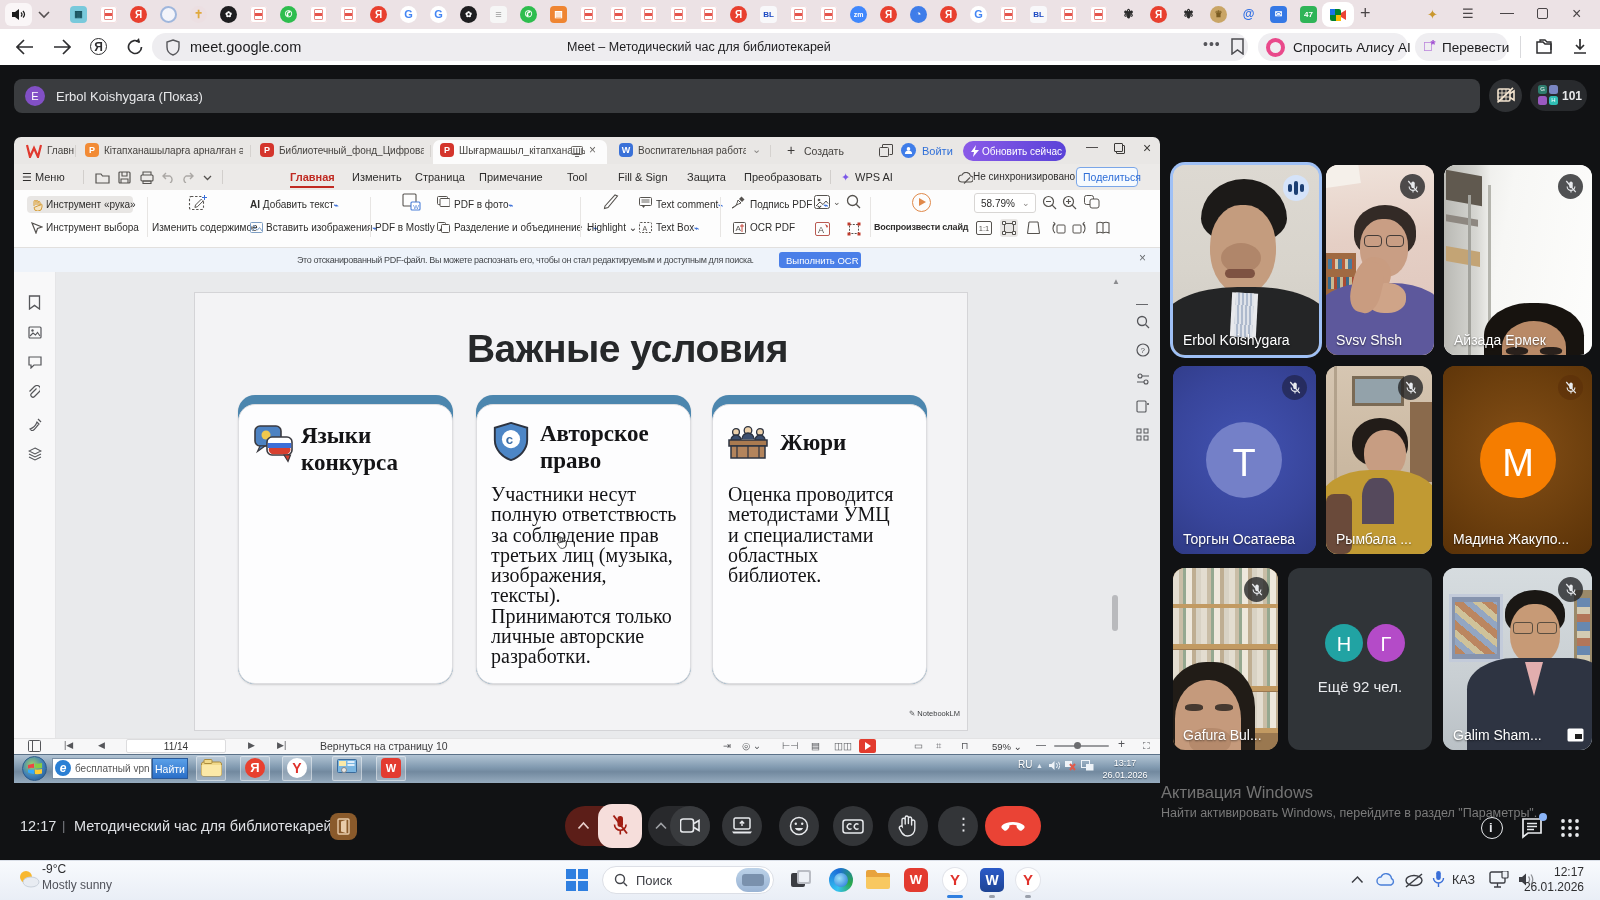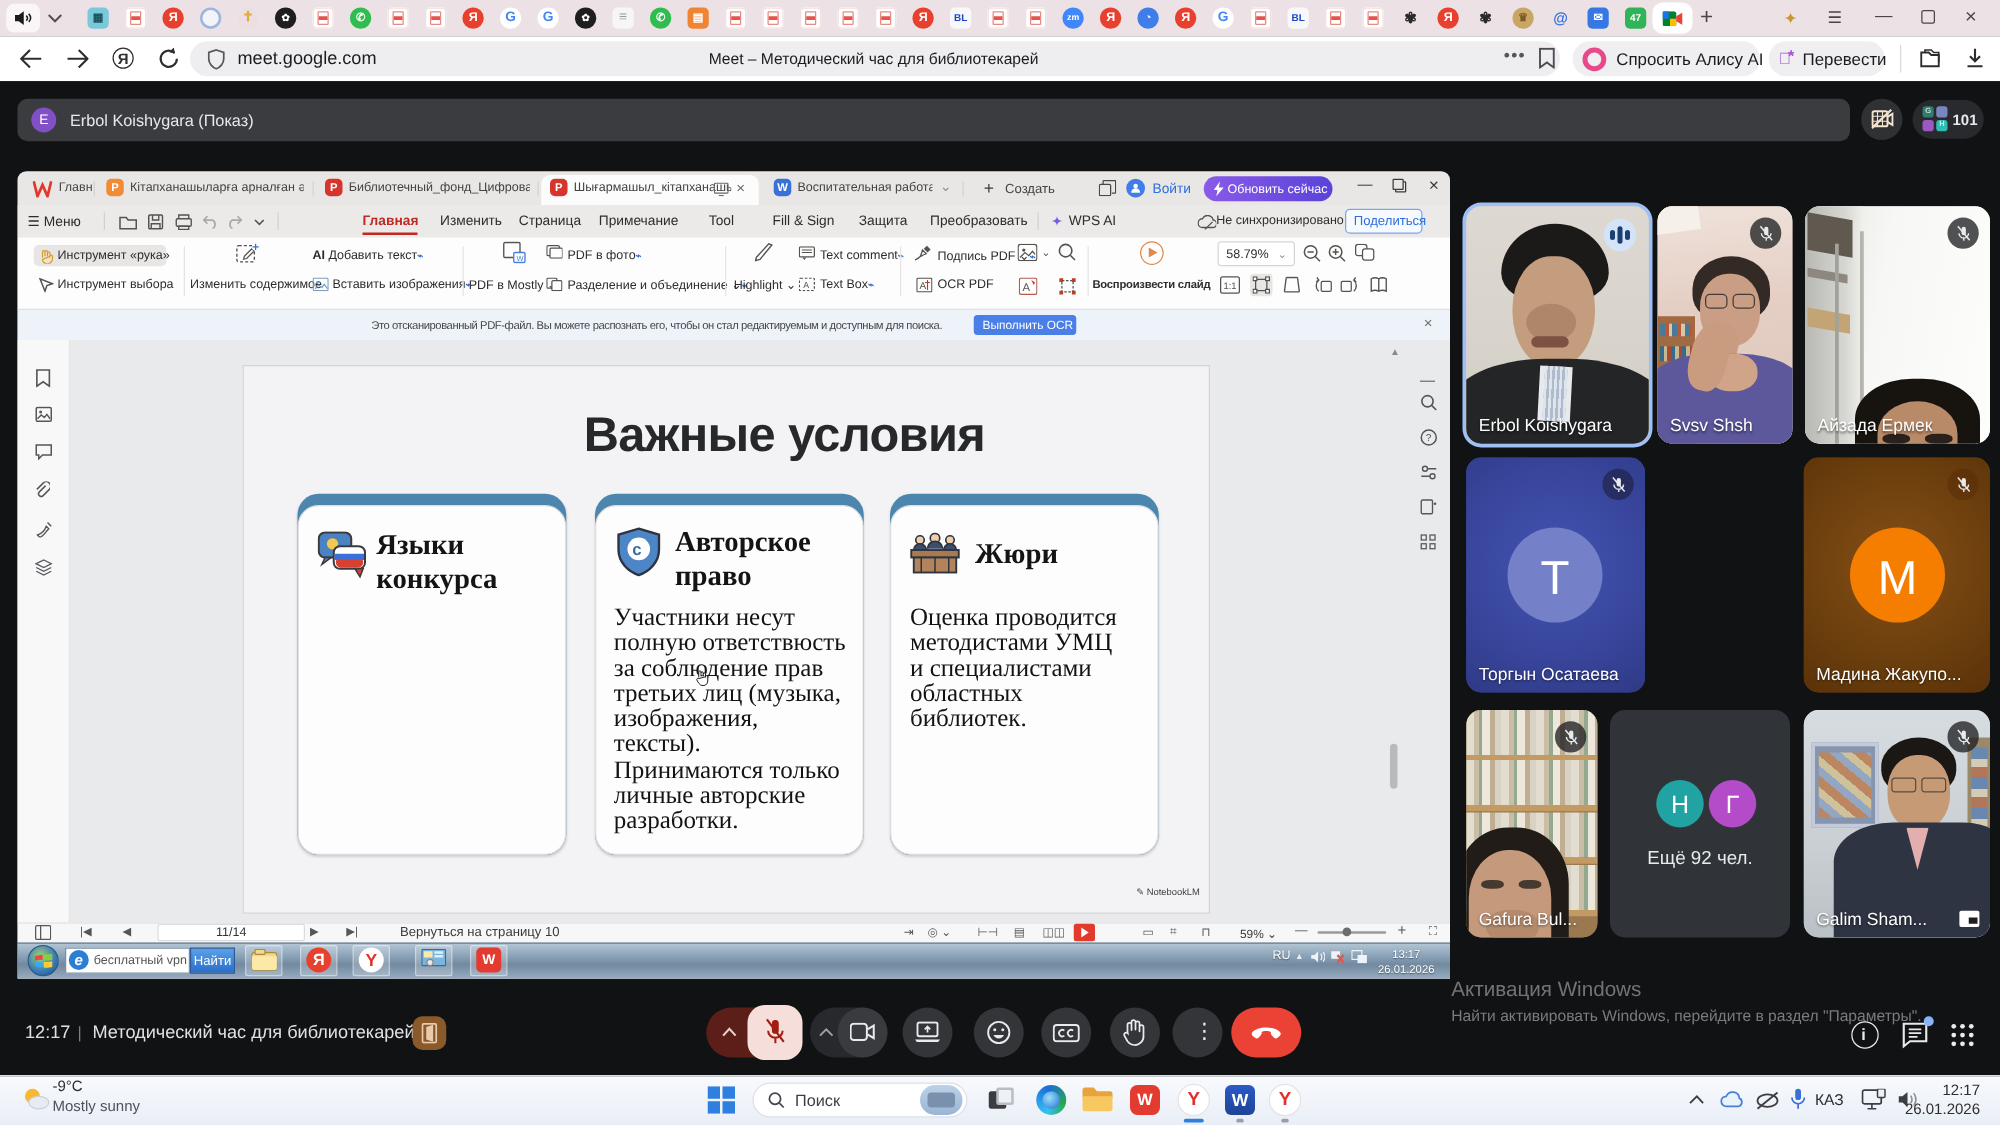--- a/index.html
+++ b/index.html
@@ -474,21 +474,21 @@
 <svg class="abs" style="left:542px;top:398px;" width="12" height="14" viewBox="0 0 12 14">
         <path d="M3 7V2.6a0.9 0.9 0 0 1 1.8 0V6m0-2.6a0.9 0.9 0 0 1 1.8 0V6m0-1.8a0.9 0.9 0 0 1 1.8 0V7m0-0.6a0.9 0.9 0 0 1 1.8 0v3.4A4 4 0 0 1 6.4 13.5 4.2 4.2 0 0 1 3 11.6L1.4 8.9a1 1 0 0 1 1.6-1z" fill="#fff" stroke="#222" stroke-width="0.8"></path>
       </svg>
 <div class="abs" style="left:0;top:601px;width:1146px;height:16px;background:#f7f7f8;border-top:1px solid #e3e3e4;"></div>
 <svg class="abs" style="left:14px;top:603px;" width="13" height="12" viewBox="0 0 13 12">
         <rect x="0.5" y="0.5" width="12" height="11" rx="1" stroke="#55565a" fill="none"></rect>
         <path d="M4.5 0.5v11" stroke="#55565a"></path>
       </svg>
 <div class="abs" style="left:50px;top:603px;color:#55565a;font-size:9px;">|◀</div>
 <div class="abs" style="left:84px;top:603px;color:#55565a;font-size:9px;">◀</div>
-<div class="abs" style="left:112px;top:602px;width:118px;height:14px;background:#fff;border:1px solid #dcdcde;border-radius:2px;text-align:center;font-size:10px;color:#333;line-height:13px;">11/14</div>
+<div class="abs" style="left:112px;top:602px;width:100px;height:14px;background:#fff;border:1px solid #dcdcde;border-radius:2px;text-align:center;font-size:10px;color:#333;line-height:13px;">11/14</div>
 <div class="abs" style="left:234px;top:603px;color:#55565a;font-size:9px;">▶</div>
 <div class="abs" style="left:263px;top:603px;color:#55565a;font-size:9px;">▶|</div>
 <div class="abs" style="left:306px;top:603px;color:#3a3a3c;font-size:10.5px;">Вернуться на страницу 10</div>
 <div class="abs" style="left:709px;top:603px;color:#55565a;font-size:9.5px;">⇥</div>
 <div class="abs" style="left:728px;top:603px;color:#55565a;font-size:9.5px;">◎ ⌄</div>
 <div class="abs" style="left:768px;top:603px;color:#55565a;font-size:9.5px;">⊢⊣</div>
 <div class="abs" style="left:797px;top:603px;color:#55565a;font-size:9.5px;">▤</div>
 <div class="abs" style="left:820px;top:603px;color:#55565a;font-size:9.5px;">◫◫</div>
 <div class="abs" style="left:900px;top:603px;color:#55565a;font-size:9.5px;">▭</div>
 <div class="abs" style="left:922px;top:603px;color:#55565a;font-size:9.5px;">⌗</div>
@@ -616,20 +616,39 @@
 <div class="abs" style="left:33px;top:76px;width:76px;text-align:center;color:#fff;font-size:38px;font-weight:400;">T</div>
 <div class="abs" style="right:9px;top:9px;width:25px;height:25px;border-radius:50%;background:rgba(28,30,60,.6);">
         <svg style="position:absolute;left:6.5px;top:5.5px;" width="12" height="14" viewBox="0 0 14 16">
           <rect x="5" y="1.5" width="4" height="8" rx="2" fill="#e8eaed"></rect>
           <path d="M2.5 7.5a4.5 4.5 0 0 0 9 0M7 12v2.5" stroke="#e8eaed" stroke-width="1.3" fill="none"></path>
           <path d="M1.5 1l11 13" stroke="#e8eaed" stroke-width="1.4"></path>
         </svg>
       </div>
 <div class="abs" style="left:10px;bottom:7px;color:#fff;font-size:14px;text-shadow:0 1px 2px rgba(0,0,0,.55);white-space:nowrap;">Торгын Осатаева</div>
 </div>
+<div class="abs" style="left:1326px;top:366px;width:106px;height:188px;border-radius:12px;overflow:hidden;background:#cbbaa4;">
+<div class="abs" style="left:0;top:0;width:106px;height:188px;background:linear-gradient(180deg,#d6c6b2 0%,#cbb9a2 50%,#bfae96 100%);"></div>
+<div class="abs" style="left:8px;top:0;width:3px;height:188px;background:#b3a28c;"></div>
+<div class="abs" style="left:26px;top:10px;width:52px;height:30px;background:#93a2aa;border:3px solid #7a6a55;"></div>
+<div class="abs" style="left:84px;top:36px;width:22px;height:80px;background:#8a6a4c;"></div>
+<div class="abs" style="left:26px;top:52px;width:56px;height:48px;border-radius:50% 50% 42% 42%;background:#221c18;"></div>
+<div class="abs" style="left:38px;top:64px;width:42px;height:48px;border-radius:48%;background:#c79d82;"></div>
+<div class="abs" style="left:-8px;top:104px;width:122px;height:84px;border-radius:42% 40% 0 0;background:#c19a33;"></div>
+<div class="abs" style="left:36px;top:112px;width:32px;height:46px;background:#55495c;border-radius:40% 40% 0 0;"></div>
+<div class="abs" style="left:0px;top:128px;width:26px;height:60px;border-radius:8px;background:#6a4a3a;"></div>
+<div class="abs" style="right:9px;top:9px;width:25px;height:25px;border-radius:50%;background:rgba(32,33,36,.78);">
+        <svg style="position:absolute;left:6.5px;top:5.5px;" width="12" height="14" viewBox="0 0 14 16">
+          <rect x="5" y="1.5" width="4" height="8" rx="2" fill="#e8eaed"></rect>
+          <path d="M2.5 7.5a4.5 4.5 0 0 0 9 0M7 12v2.5" stroke="#e8eaed" stroke-width="1.3" fill="none"></path>
+          <path d="M1.5 1l11 13" stroke="#e8eaed" stroke-width="1.4"></path>
+        </svg>
+      </div>
+<div class="abs" style="left:10px;bottom:7px;color:#fff;font-size:14px;text-shadow:0 1px 2px rgba(0,0,0,.55);white-space:nowrap;">Рымбала ...</div>
+</div>
 <div class="abs" style="left:1443px;top:366px;width:149px;height:188px;border-radius:12px;overflow:hidden;background:#6e400e;">
 <div class="abs" style="left:0;top:0;width:149px;height:188px;background:radial-gradient(circle at 50% 45%, #854f16 0%, #6e400e 55%, #5a3208 100%);"></div>
 <div class="abs" style="left:37px;top:56px;width:76px;height:76px;border-radius:50%;background:#f57d00;"></div>
 <div class="abs" style="left:37px;top:76px;width:76px;text-align:center;color:#fff;font-size:38px;font-weight:400;">M</div>
 <div class="abs" style="right:9px;top:9px;width:25px;height:25px;border-radius:50%;background:rgba(90,45,10,.55);">
         <svg style="position:absolute;left:6.5px;top:5.5px;" width="12" height="14" viewBox="0 0 14 16">
           <rect x="5" y="1.5" width="4" height="8" rx="2" fill="#e8eaed"></rect>
           <path d="M2.5 7.5a4.5 4.5 0 0 0 9 0M7 12v2.5" stroke="#e8eaed" stroke-width="1.3" fill="none"></path>
           <path d="M1.5 1l11 13" stroke="#e8eaed" stroke-width="1.4"></path>
         </svg>

